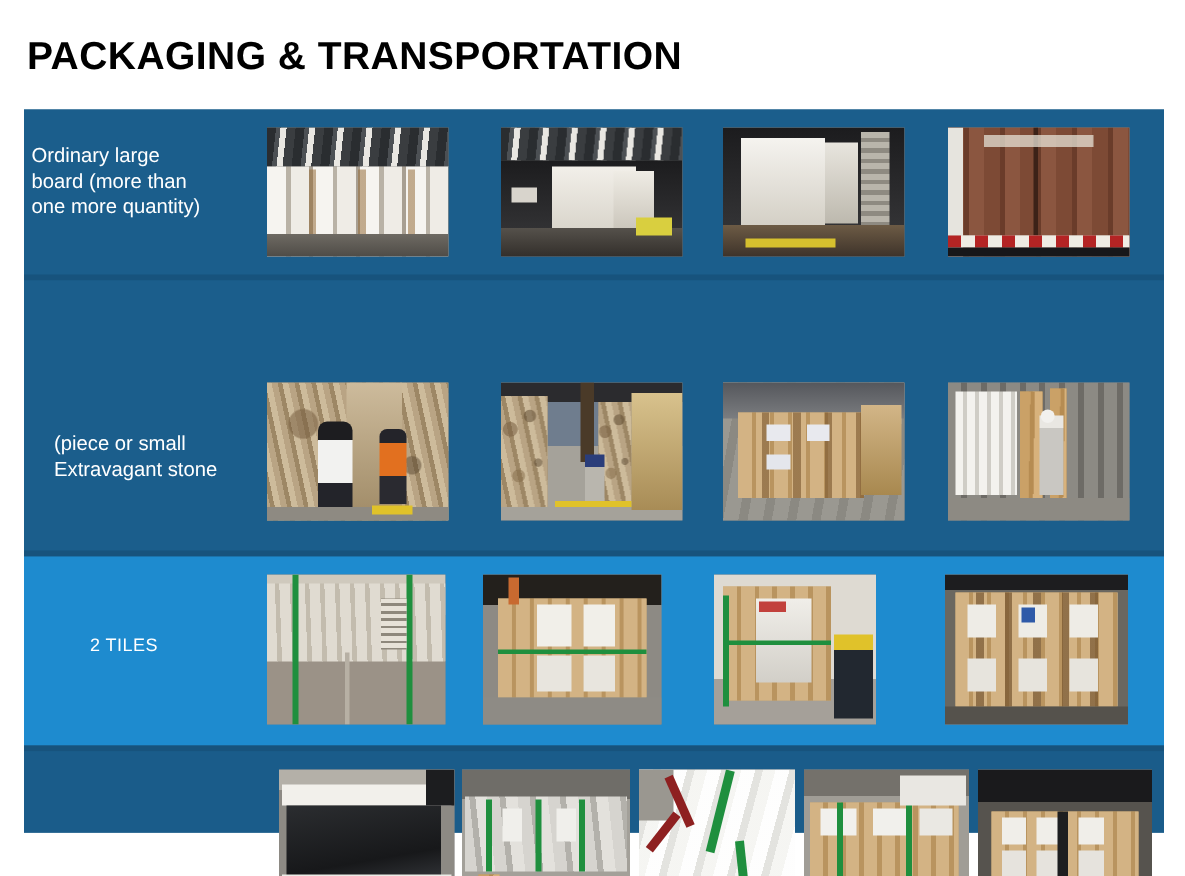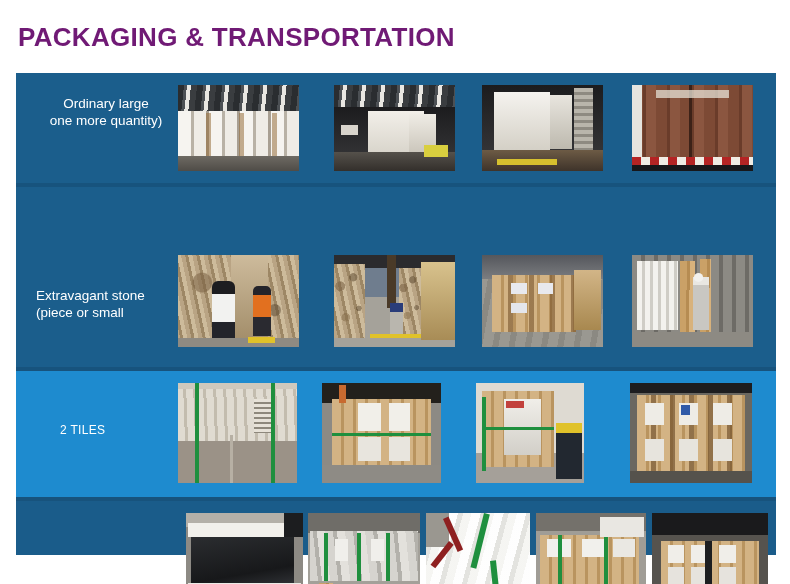--- a/index.html
+++ b/index.html
@@ -9,21 +9,21 @@
     font-family:"Liberation Sans", sans-serif;
     overflow:hidden;
     position:relative;
   }
   #slide{position:absolute;left:0;top:0;width:790px;height:584px;background:#fff;}
 
   
   .title{
     position:absolute;left:18px;top:22px;
     font-size:26px;font-weight:bold;letter-spacing:.3px;
-    color:#701a75;white-space:nowrap;
+    color:#000000;white-space:nowrap;
   }
 
   
   .panel{
     position:absolute;left:16px;top:73px;
     width:760px;height:482px;
     background:#1B5E8C;
   }
 
   .band{position:absolute;left:0;width:760px;}
@@ -94,22 +94,23 @@
 </head>
 <body>
 
 <div id="slide">
 
   <div class="title">PACKAGING &amp; TRANSPORTATION</div>
 
   <div class="panel">
 
     <div class="band dark" style="top:0px;height:110px;">
-      <div class="lbl body" style="left:20px;top:22px;width:140px;text-align:center;">
+      <div class="lbl body" style="left:5px;top:22px;width:140px;">
         <div>Ordinary large</div>
+        <div>board (more than</div>
         <div>one more quantity)</div>
       </div>
 
       <div class="ph" style="left:162px;top:12px;width:121px;height:86px;">
         <div class="layer warehouse-roof" style="height:30%;"></div>
         <div class="layer" style="top:30%;height:70%;background:repeating-linear-gradient(90deg,#f6f4f0 0 13px,#b9b2a6 13px 16px,#efece6 16px 28px,#a89f92 28px 31px);"></div>
         <div class="layer" style="top:82%;height:18%;background:linear-gradient(180deg,#6e6a63,#4f4c47);"></div>
         <div class="layer" style="background:repeating-linear-gradient(90deg,transparent 0 28px,rgba(150,110,60,.55) 28px 33px);top:32%;height:50%;"></div>
       </div>
 
@@ -140,22 +141,22 @@
         <div class="layer" style="left:0;top:84%;width:100%;height:9%;background:#cfcbc2;"></div>
         <div class="layer" style="left:0;top:84%;width:100%;height:9%;background:repeating-linear-gradient(90deg,#b42424 0 9px,#efece4 9px 18px);"></div>
         <div class="layer" style="left:0;top:93%;width:100%;height:7%;background:#17171a;"></div>
       </div>
     </div>
 
     <div class="gap" style="top:110px;"></div>
 
     <div class="band dark" style="top:114px;height:180px;">
       <div class="lbl body" style="left:20px;top:100px;width:150px;">
+        <div>(piece or small</div>
         <div>Extravagant stone</div>
-        <div>(piece or small</div>
       </div>
 
       <div class="ph" style="left:162px;top:68px;width:121px;height:92px;">
         <div class="layer granite"></div>
         <div class="layer" style="left:44%;top:0;width:30%;height:100%;background:linear-gradient(180deg,#cdbb9c,#9f8a66);"></div>
         <div class="layer" style="left:28%;top:28%;width:19%;height:62%;background:linear-gradient(180deg,#1d1d20 0 22%,#f2f2f0 22% 72%,#23242a 72% 100%);border-radius:6px 6px 0 0;"></div>
         <div class="layer" style="left:62%;top:34%;width:15%;height:54%;background:linear-gradient(180deg,#24242a 0 18%,#e2701f 18% 62%,#2a2a30 62% 100%);border-radius:5px 5px 0 0;"></div>
         <div class="layer" style="top:90%;height:10%;background:#8e8a82;"></div>
         <div class="layer" style="left:58%;top:89%;width:22%;height:7%;background:#e0c22a;"></div>
       </div>

